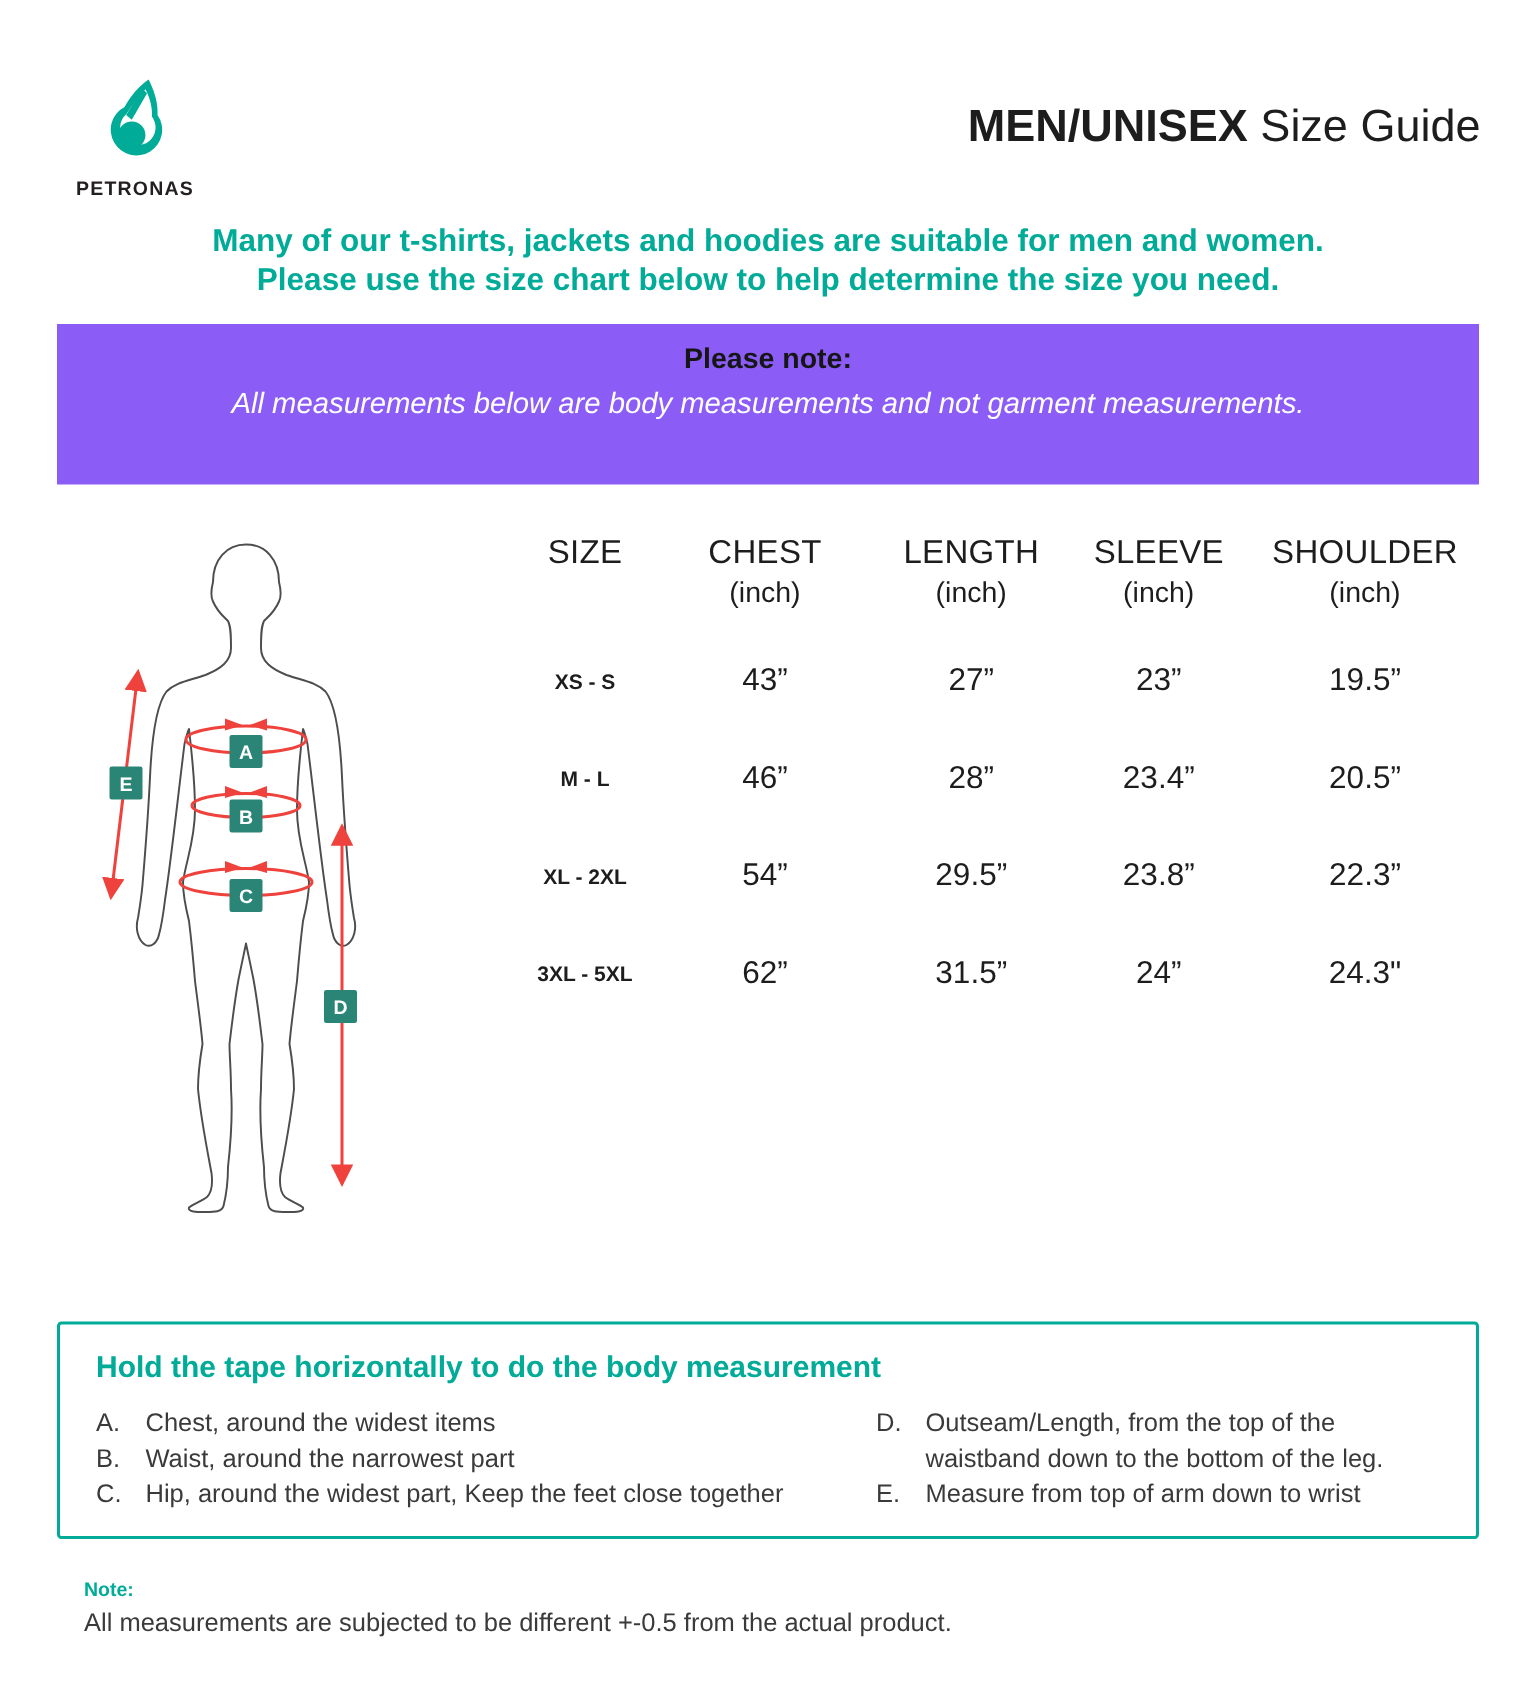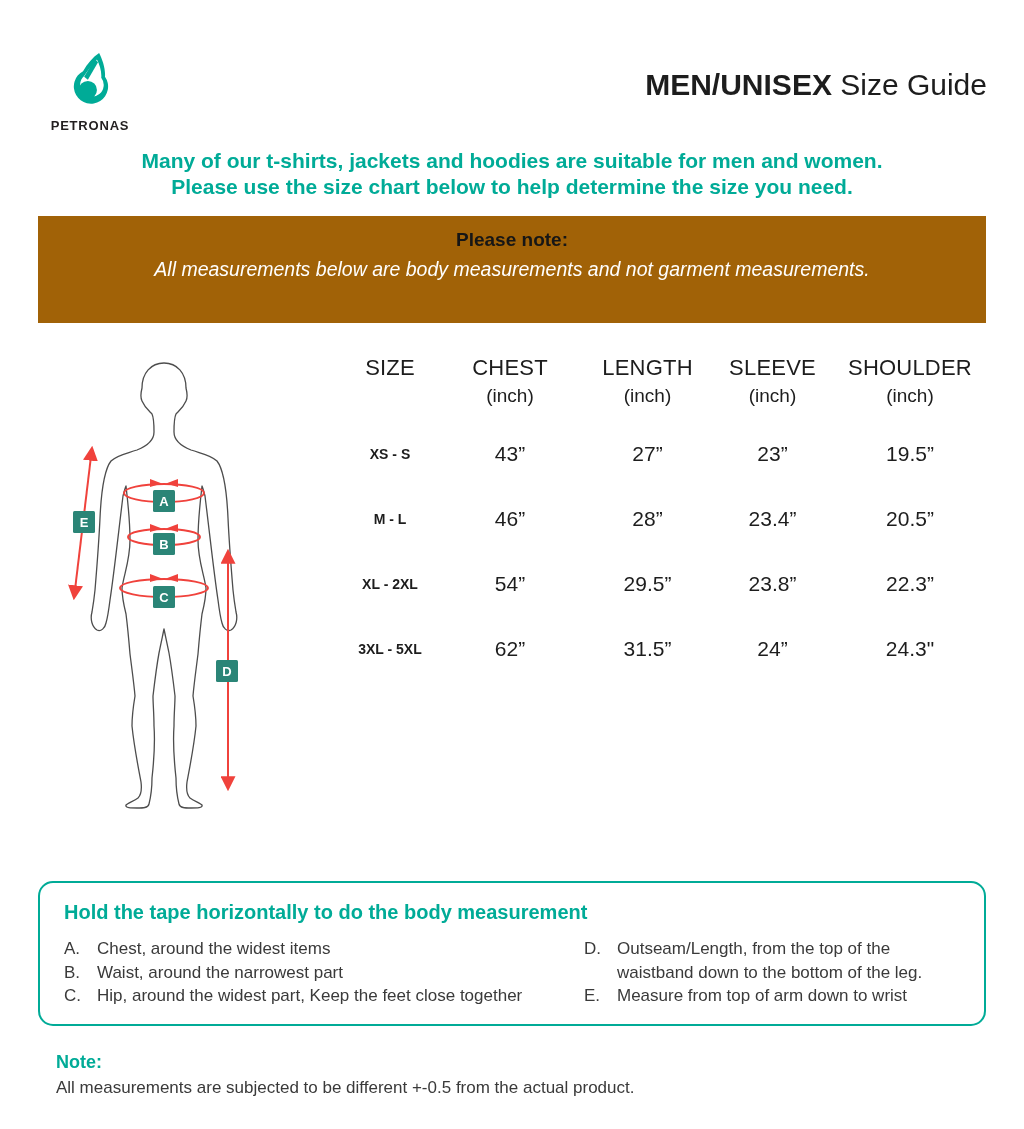--- a/index.html
+++ b/index.html
@@ -17,51 +17,51 @@
   
   .page-title { position:absolute; top:68px; right:37px; font-size:30px; color:#1d1d1d; white-space:nowrap; }
   .page-title .t-bold { font-weight:bold; }
 
   
   .intro { position:absolute; top:148px; left:0; width:100%; text-align:center;
            color:#00ab97; font-size:21px; line-height:26px; font-weight:bold; }
 
   
   .banner { position:absolute; left:38px; top:216px; width:948px; height:107px;
-            background:#a16207; text-align:center; padding-top:13px; }
+            background:#8b5cf6; text-align:center; padding-top:13px; }
   .banner-heading { font-size:19px; font-weight:bold; color:#161616; margin-bottom:5px; }
   .banner-line { font-size:19.5px; font-style:italic; color:#ffffff; line-height:26px; }
 
   
   .diagram { position:absolute; left:40px; top:348px; }
 
   
   .size-table { position:absolute; left:340px; top:355px; display:grid;
                 grid-template-columns:100px 140px 135px 115px 160px;
                 grid-template-rows:30px 36px 65px 65px 65px 65px; }
   .st-cell { display:flex; justify-content:center; color:#1d1d1d; }
   .st-head { font-size:22px; font-weight:normal; align-items:flex-start; letter-spacing:0.2px; }
   .st-unit { font-size:19px; align-items:flex-start; }
   .st-size { font-size:14px; font-weight:bold; align-items:center; }
   .st-val  { font-size:21px; align-items:center; }
 
   
   .guide-box { position:absolute; left:38px; top:881px; width:948px; height:145px;
-               border:2px solid #00ab97; border-radius:15px; padding:18px 24px; background:#fff; }
+               border:2px solid #00ab97; border-radius:3px; padding:18px 24px; background:#fff; }
   .guide-heading { color:#00ab97; font-size:20px; font-weight:bold; margin-bottom:13px; }
   .guide-cols { display:flex; }
   .guide-col-left { width:520px; }
   .guide-col-right { width:352px; }
   .guide-item { display:flex; font-size:17px; color:#3a3a3a; line-height:23.5px; }
   .guide-letter { width:33px; flex-shrink:0; }
   .guide-text { flex:1; }
 
   
   .footnote { position:absolute; left:56px; top:1052px; }
-  .footnote-label { color:#00ab97; font-weight:bold; font-size:18px; }
+  .footnote-label { color:#00ab97; font-weight:bold; font-size:13px; }
   .footnote-text { margin-top:5px; font-size:17px; color:#3a3a3a; }
 </style>
 </head>
 <body>
 
 <div class="logo-block">
   <svg class="logo-mark" viewBox="0 0 70 112">
     <path fill="#00ab97" fill-rule="evenodd" d="
       M 52,2
       C 58,14 64,30 63,46

